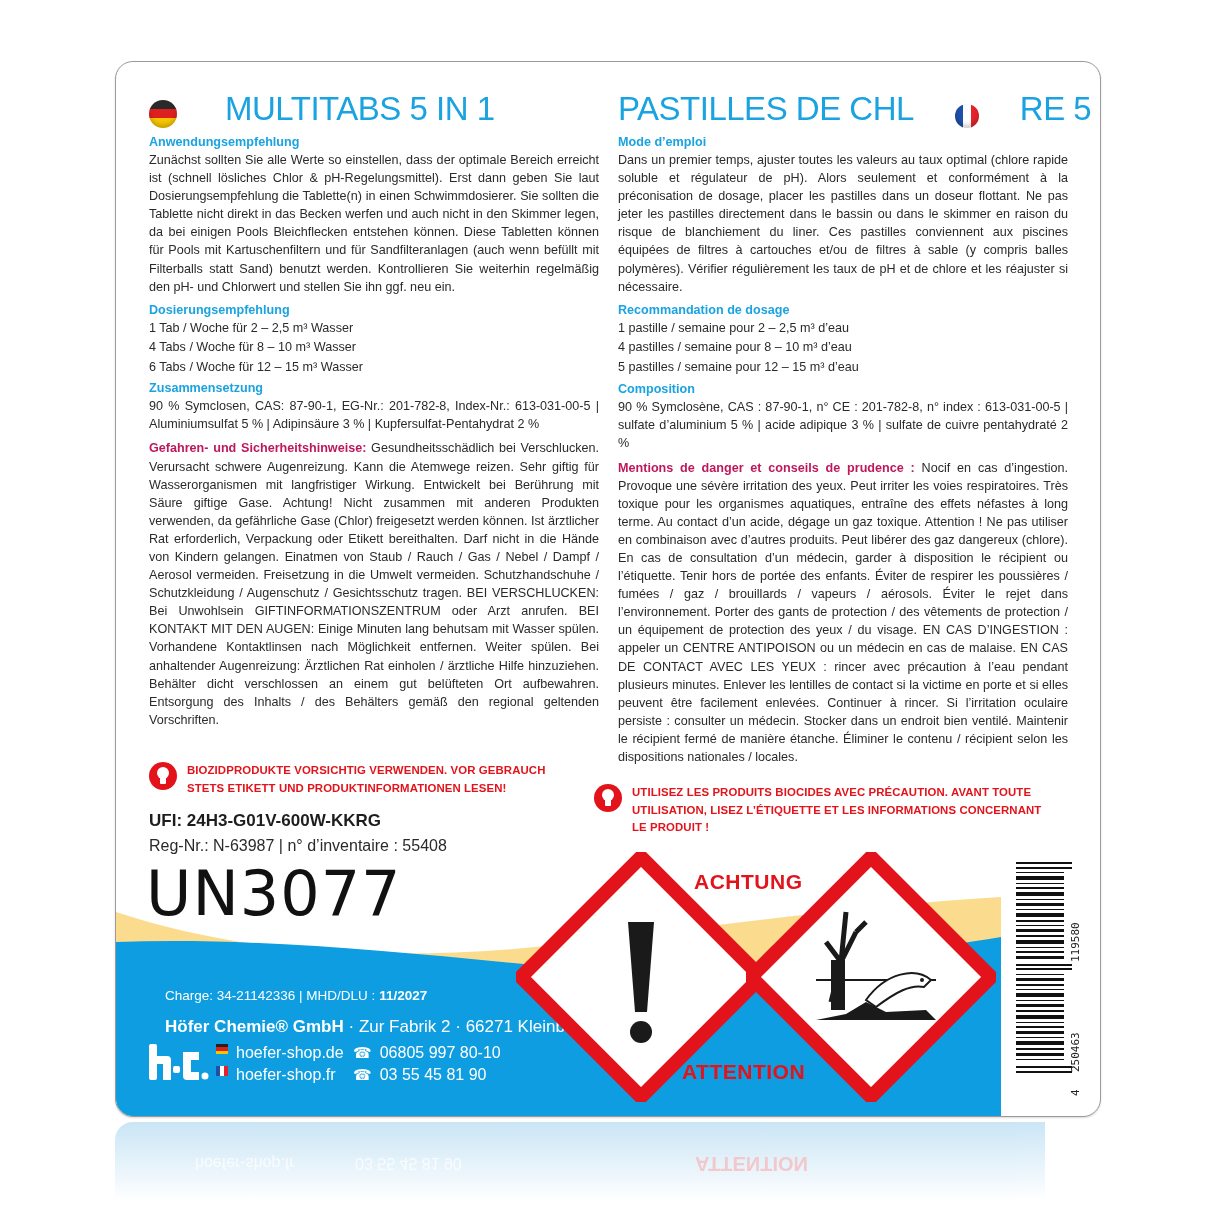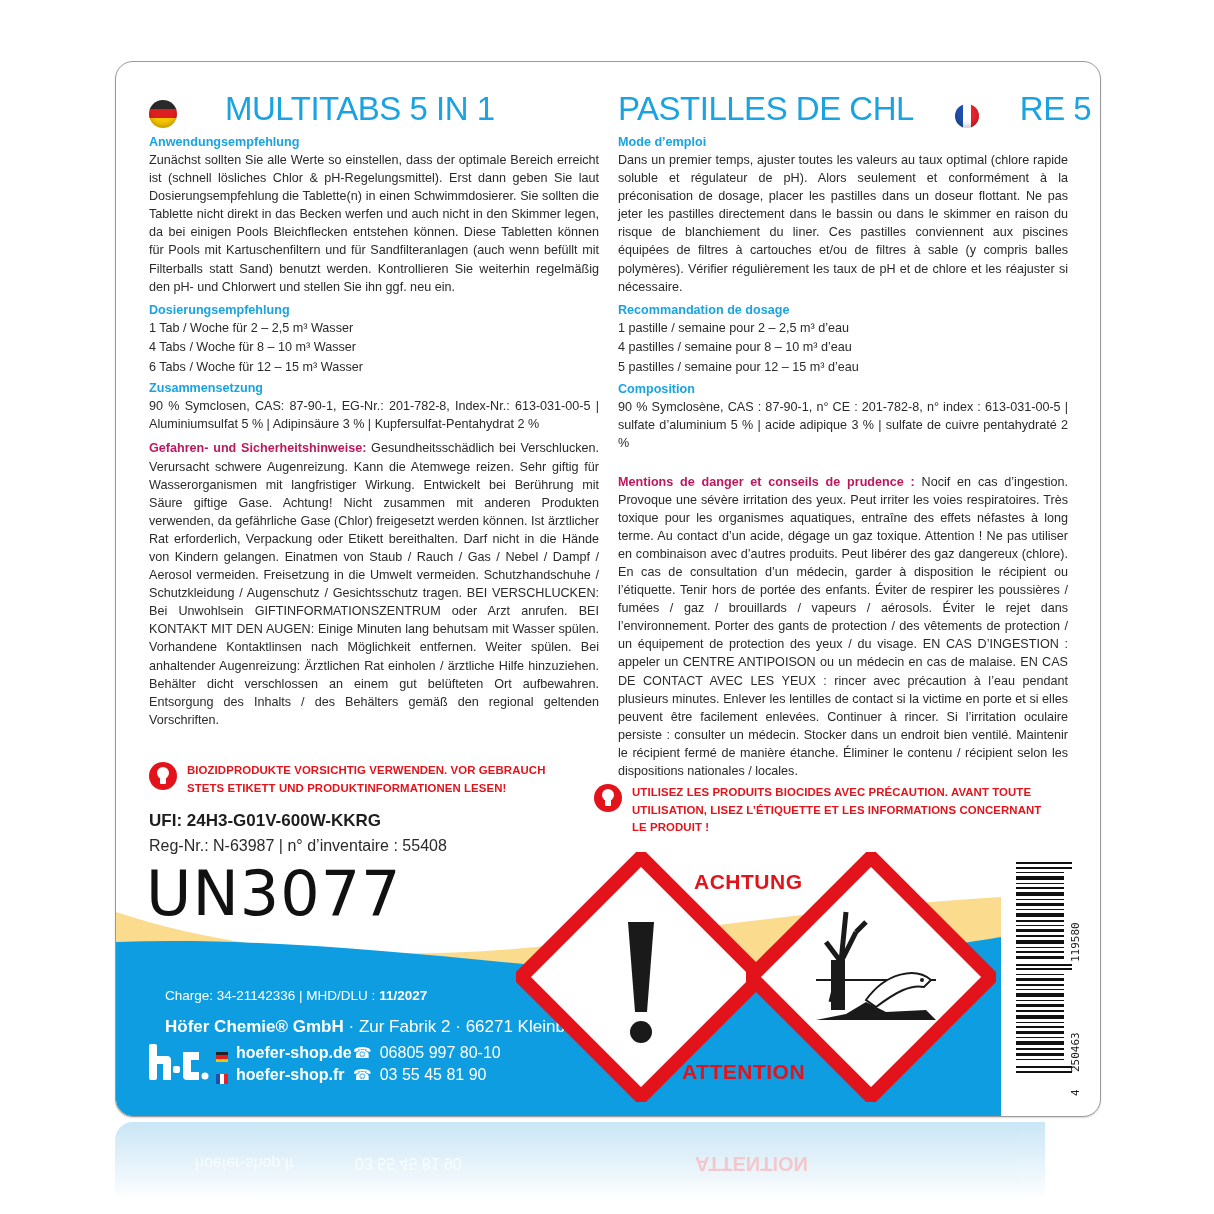--- a/index.html
+++ b/index.html
@@ -26,21 +26,21 @@
   .warn .bulb::after { content:""; position:absolute; left:11px; top:15px; width:6px; height:7px; background:#fff; border-radius:1px; }
   .warn .wtxt { color:#e2131b; font-weight:bold; font-size:11.4px; line-height:17.5px; letter-spacing:0.1px; }
   .ufi { position:absolute; left:33px; top:749px; font-size:17px; font-weight:bold; color:#1d1d1d; }
   .reg { position:absolute; left:33px; top:775px; font-size:16px; color:#2a2a2a; }
   .un { position:absolute; left:30px; top:795px; font-size:62px; font-weight:400; color:#111; letter-spacing:1px; font-family:"DejaVu Sans", sans-serif; }
   .waves { position:absolute; left:0; top:830px; width:885px; height:224px; }
   .footer { position:absolute; left:49px; color:#fff; }
   .charge { top:926px; font-size:13.5px; }
   .company { top:955px; font-size:17px; }
   .logo { position:absolute; left:33px; top:980px; width:60px; height:40px; }
-  .shop { position:absolute; left:100px; font-size:16px; color:#fff; display:flex; align-items:flex-end;font-weight:bold; }
+  .shop { position:absolute; left:100px; font-size:16px; color:#fff; display:flex; align-items:flex-start; }
   .shop .mini-flag { width:12px; height:10px; margin-right:8px; display:inline-block; }
   .phone { position:absolute; left:237px; font-size:16px; color:#fff; display:flex; align-items:center; }
   .phone .ph-icon { font-size:15px; margin-right:8px; }
   .signal { position:absolute; font-weight:900; color:#e2131b; font-size:21px; letter-spacing:0.5px; }
   .barcode { position:absolute; left:900px; top:800px; width:56px; height:235px; }
   .bc-num { position:absolute; font-family:"DejaVu Sans Mono", monospace; font-size:11px; color:#222; transform:rotate(-90deg); transform-origin:left top; white-space:nowrap; }
   .reflection { position:absolute; left:115px; top:1122px; width:930px; height:92px; background:linear-gradient(#c4e3f5, #ffffff 85%); border-radius:18px 0 0 0; opacity:0.9; }
   .reflection .ghost { position:absolute; color:#fff; opacity:0.8; font-size:16px; transform:scaleY(-1); }
 </style>
 </head>
@@ -78,21 +78,21 @@
     <div class="h">Mode d’emploi</div>
     <p class="p">Dans un premier temps, ajuster toutes les valeurs au taux optimal (chlore rapide soluble et régulateur de pH). Alors seulement et conformément à la préconisation de dosage, placer les pastilles dans un doseur flottant. Ne pas jeter les pastilles directement dans le bassin ou dans le skimmer en raison du risque de blanchiement du liner. Ces pastilles conviennent aux piscines équipées de filtres à cartouches et/ou de filtres à sable (y compris balles polymères). Vérifier régulièrement les taux de pH et de chlore et les réajuster si nécessaire.</p>
     <div class="h" style="margin-top:6px">Recommandation de dosage</div>
     <div class="lines">
       <div>1 pastille / semaine pour 2 – 2,5 m³ d’eau</div>
       <div>4 pastilles / semaine pour 8 – 10 m³ d’eau</div>
       <div>5 pastilles / semaine pour 12 – 15 m³ d’eau</div>
     </div>
     <div class="h" style="margin-top:4px">Composition</div>
     <p class="p">90 % Symclosène, CAS : 87-90-1, n° CE : 201-782-8, n° index : 613-031-00-5 | sulfate d’aluminium 5 % | acide adipique 3 % | sulfate de cuivre pentahydraté 2 %</p>
-    <p class="p" style="margin-top:20px">
+    <p class="p" style="margin-top:6px">
       <span class="hz-lead">Mentions de danger et conseils de prudence :</span>
       <span>Nocif en cas d’ingestion. Provoque une sévère irritation des yeux. Peut irriter les voies respiratoires. Très toxique pour les organismes aquatiques, entraîne des effets néfastes à long terme. Au contact d’un acide, dégage un gaz toxique. Attention ! Ne pas utiliser en combinaison avec d’autres produits. Peut libérer des gaz dangereux (chlore). En cas de consultation d’un médecin, garder à disposition le récipient ou l’étiquette. Tenir hors de portée des enfants. Éviter de respirer les poussières / fumées / gaz / brouillards / vapeurs / aérosols. Éviter le rejet dans l’environnement. Porter des gants de protection / des vêtements de protection / un équipement de protection des yeux / du visage. EN CAS D’INGESTION : appeler un CENTRE ANTIPOISON ou un médecin en cas de malaise. EN CAS DE CONTACT AVEC LES YEUX : rincer avec précaution à l’eau pendant plusieurs minutes. Enlever les lentilles de contact si la victime en porte et si elles peuvent être facilement enlevées. Continuer à rincer. Si l’irritation oculaire persiste : consulter un médecin. Stocker dans un endroit bien ventilé. Maintenir le récipient fermé de manière étanche. Éliminer le contenu / récipient selon les dispositions nationales / locales.</span>
     </p>
   </div>
 
   <div class="warn" style="left:33px; top:700px; width:430px;">
     <span class="bulb"></span>
     <span class="wtxt">BIOZIDPRODUKTE VORSICHTIG VERWENDEN. VOR GEBRAUCH STETS ETIKETT UND PRODUKTINFORMATIONEN LESEN!</span>
   </div>
   <div class="warn" style="left:478px; top:722px; width:452px;">

